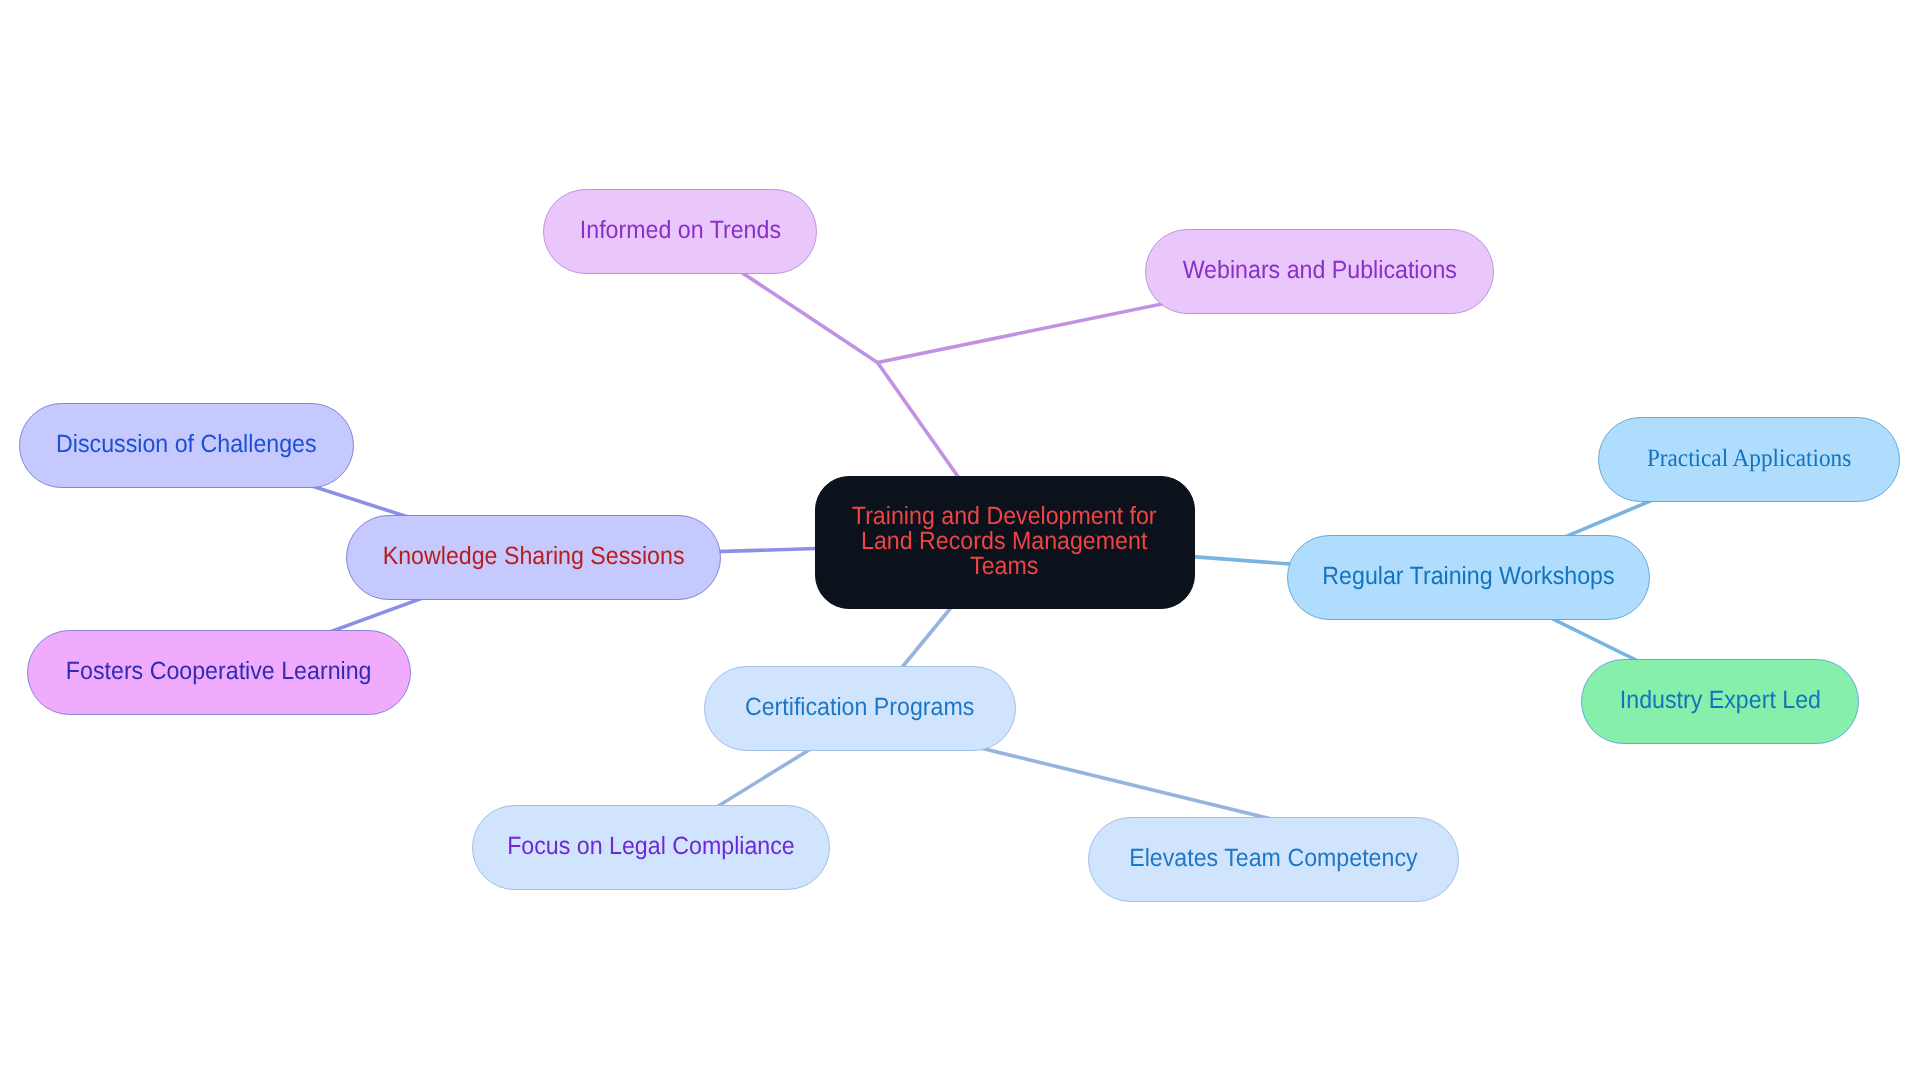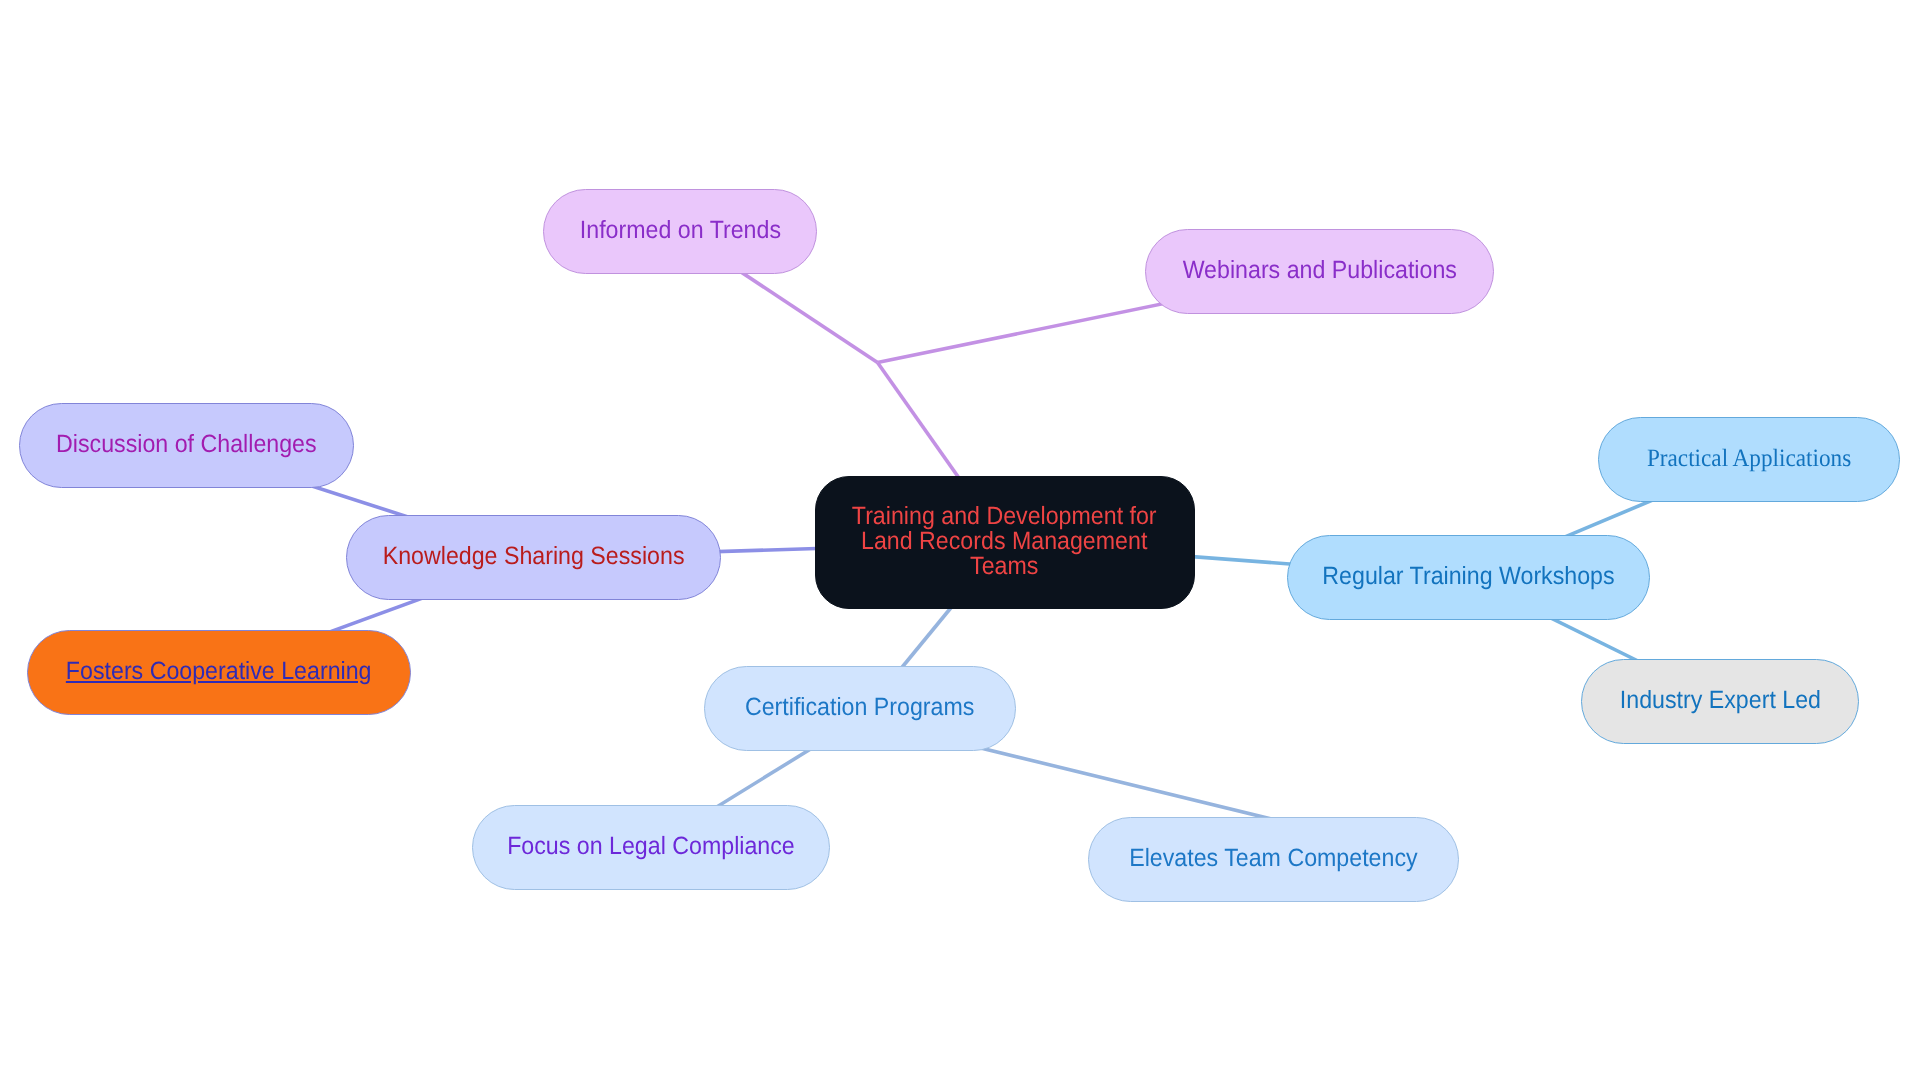--- a/index.html
+++ b/index.html
@@ -40,36 +40,36 @@
     <span class="node-label">Training and Development for
 Land Records Management
 Teams</span>
   </div>
   <div class="node" style="left: 543px; top: 189px; width: 274px; height: 85px; background: rgb(234, 199, 251); border-color: rgb(192, 146, 222); color: rgb(138, 46, 201);">
     <span class="node-label">Informed on Trends</span>
   </div>
   <div class="node" style="left: 1145px; top: 229px; width: 349px; height: 85px; background: rgb(234, 199, 251); border-color: rgb(192, 146, 222); color: rgb(138, 46, 201);">
     <span class="node-label">Webinars and Publications</span>
   </div>
-  <div class="node" style="left: 19px; top: 403px; width: 335px; height: 85px; background: rgb(198, 201, 253); border-color: rgb(129, 132, 216); color: #a21caf;">
+  <div class="node" style="left: 19px; top: 403px; width: 335px; height: 85px; background: rgb(198, 201, 253); border-color: rgb(129, 132, 216); color: #1d4ed8;">
     <span class="node-label">Discussion of Challenges</span>
   </div>
   <div class="node" style="left: 346px; top: 515px; width: 375px; height: 85px; background: rgb(198, 201, 253); border-color: rgb(129, 132, 216); color: #b91c1c;">
     <span class="node-label">Knowledge Sharing Sessions</span>
   </div>
-  <div class="node" style="left: 27px; top: 630px; width: 384px; height: 85px; background: #f97316; border-color: rgb(129, 132, 216); color: rgb(47, 43, 181); text-decoration: underline;">
+  <div class="node" style="left: 27px; top: 630px; width: 384px; height: 85px; background: #f0abfc; border-color: rgb(129, 132, 216); color: rgb(47, 43, 181);">
     <span class="node-label">Fosters Cooperative Learning</span>
   </div>
   <div class="node" style="left: 1598px; top: 417px; width: 302px; height: 85px; background: rgb(176, 221, 254); border-color: rgb(99, 169, 220); color: rgb(18, 115, 190); font-family: Liberation Serif, serif;">
     <span class="node-label">Practical Applications</span>
   </div>
   <div class="node" style="left: 1287px; top: 535px; width: 363px; height: 85px; background: rgb(176, 221, 254); border-color: rgb(99, 169, 220); color: rgb(18, 115, 190);">
     <span class="node-label">Regular Training Workshops</span>
   </div>
-  <div class="node" style="left: 1581px; top: 659px; width: 278px; height: 85px; background: #e5e5e5; border-color: rgb(99, 169, 220); color: rgb(18, 115, 190);">
+  <div class="node" style="left: 1581px; top: 659px; width: 278px; height: 85px; background: #86efac; border-color: rgb(99, 169, 220); color: rgb(18, 115, 190);">
     <span class="node-label">Industry Expert Led</span>
   </div>
   <div class="node" style="left: 704px; top: 666px; width: 312px; height: 85px; background: rgb(209, 228, 254); border-color: rgb(159, 192, 228); color: rgb(28, 119, 198);">
     <span class="node-label">Certification Programs</span>
   </div>
   <div class="node" style="left: 1088px; top: 777px; width: 371px; height: 85px; background: rgb(209, 228, 254); border-color: rgb(159, 192, 228); color: rgb(28, 119, 198); margin-top: 40px;">
     <span class="node-label">Elevates Team Competency</span>
   </div>
   <div class="node" style="left: 472px; top: 805px; width: 358px; height: 85px; background: rgb(209, 228, 254); border-color: rgb(159, 192, 228); color: #6d28d9;">
     <span class="node-label">Focus on Legal Compliance</span>

